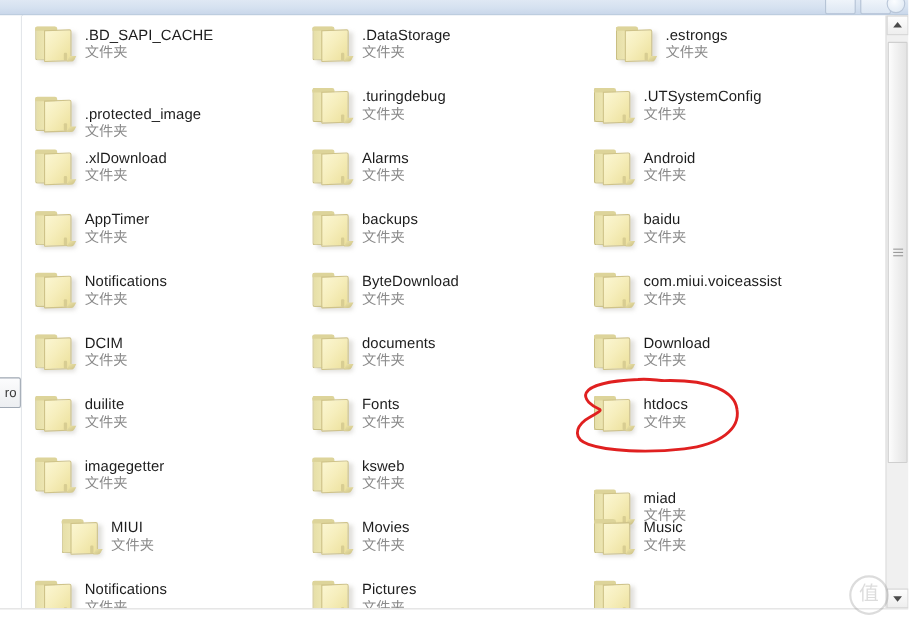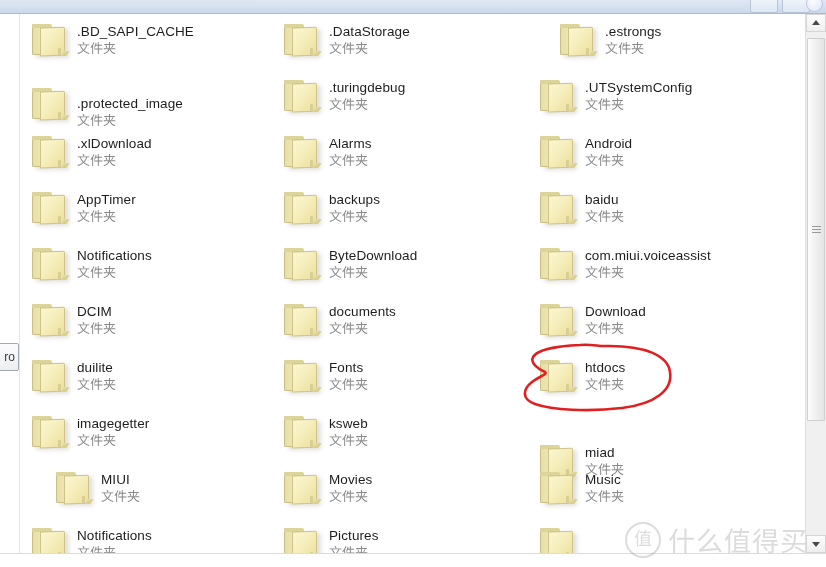--- a/index.html
+++ b/index.html
@@ -674,16 +674,15 @@
     </div>
     <div class="sb-btn down">
       <span class="sb-arrow"></span>
     </div>
   </div>
 
   <div class="bottom-edge"></div>
 
   <div class="watermark">
     <div class="wm-logo">值</div>
-    <div class="wm-text">什么值得买</div>
   </div>
 
 </div>
 
 </body></html>

